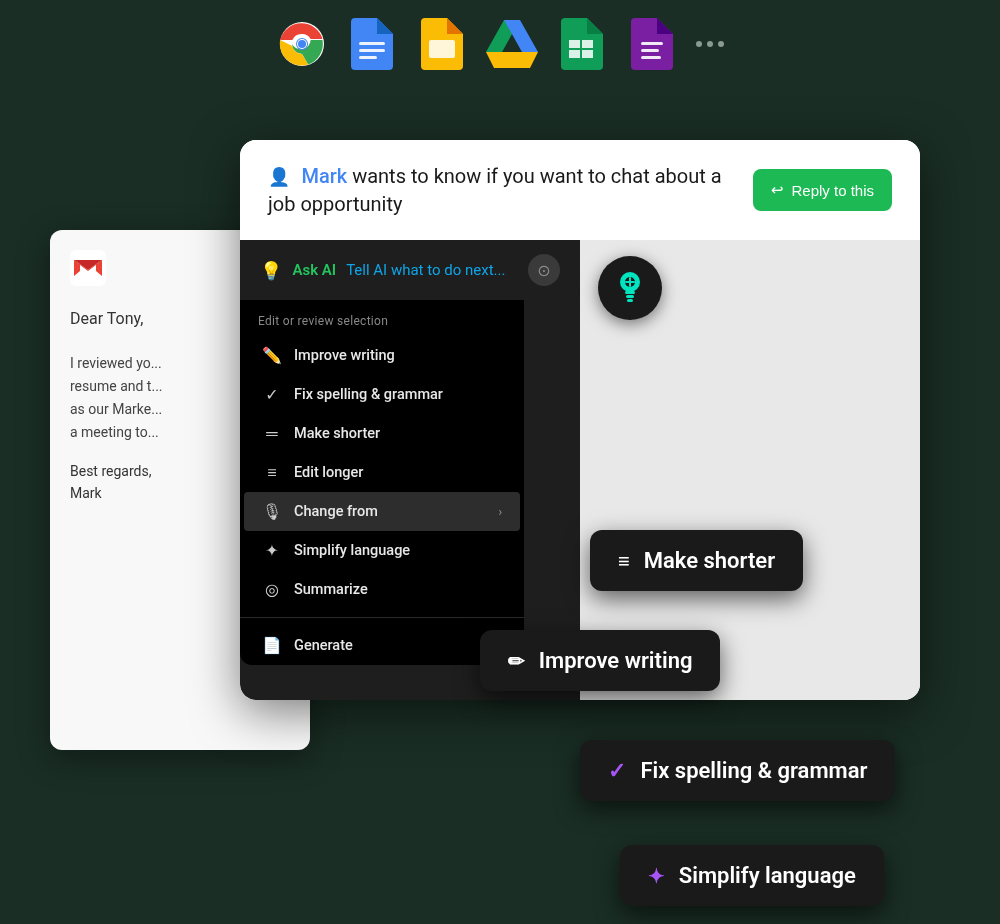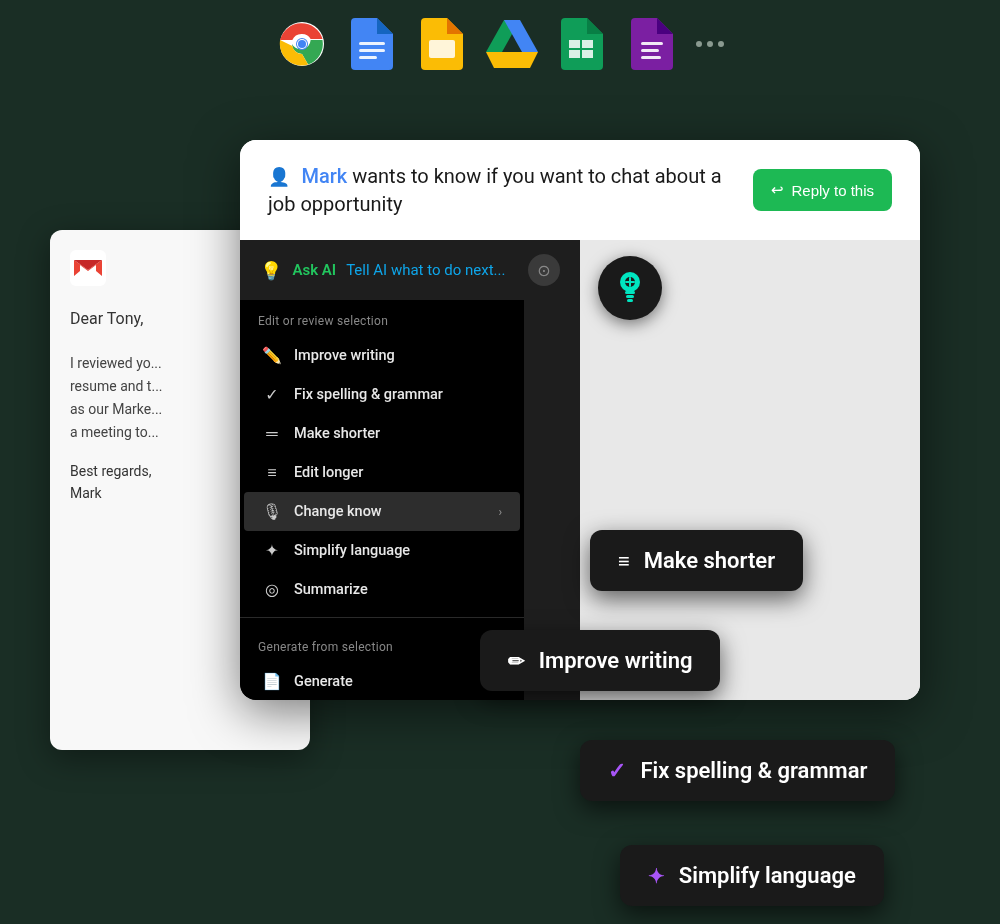--- a/index.html
+++ b/index.html
@@ -486,37 +486,36 @@
           <span>Make shorter</span>
         </div>
 
         <div class="menu-item">
           <span class="item-icon">≡</span>
           <span>Edit longer</span>
         </div>
 
         <div class="menu-item highlighted">
           <span class="item-icon">🎙</span>
-          <span>Change know</span>
+          <span>Change from</span>
           <span class="chevron">›</span>
         </div>
 
         <div class="menu-item">
           <span class="item-icon">✦</span>
           <span>Simplify language</span>
         </div>
 
         <div class="menu-item">
           <span class="item-icon">◎</span>
           <span>Summarize</span>
         </div>
 
         <div class="menu-divider"></div>
 
-        <div class="menu-section-label">Generate from selection</div>
 
         <div class="menu-item">
           <span class="item-icon">📄</span>
           <span>Generate</span>
         </div>
 
       </div>
     </div>
 
     <div class="panel-right-bg"></div>

